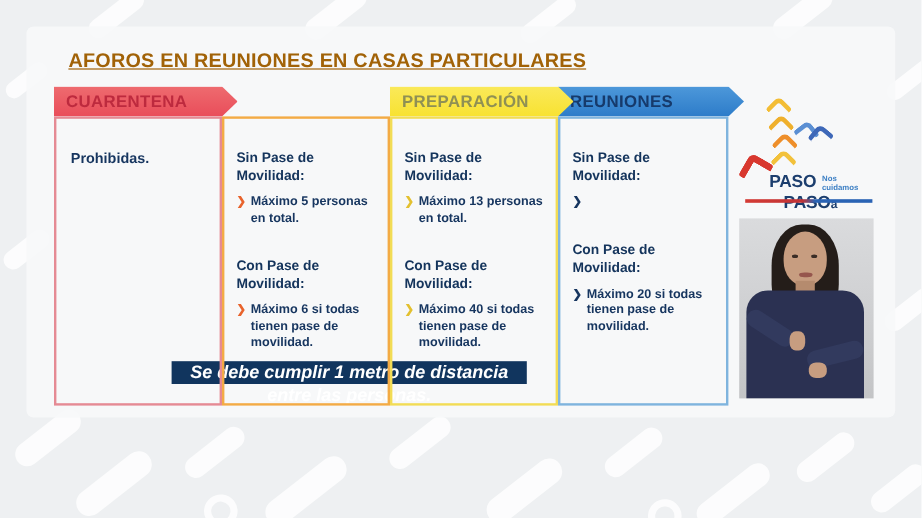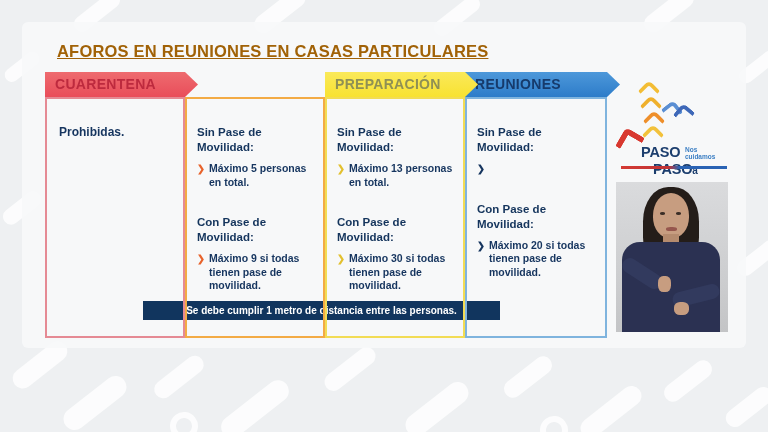--- a/index.html
+++ b/index.html
@@ -44,22 +44,22 @@
   .note{margin:14px 0 0 2px;font-size:12px;font-weight:700;color:#16355f;}
   .section{margin-top:14px;}
   .section + .section{margin-top:26px;}
   .section h3{margin:0 0 7px 0;font-size:11.5px;font-weight:800;color:#14345c;line-height:1.3;width:80px;}
   .bullet{display:flex;gap:4px;align-items:flex-start;}
   .chev{font-size:9.5px;font-weight:900;line-height:1.45;flex:0 0 auto;}
   .btext{font-size:10.5px;font-weight:600;color:#16355f;line-height:1.3;}
 
   
   .distance{
-    position:absolute;left:143px;top:301px;width:357px;height:19px;z-index:3;
-    color:#fff;font-size:10px;font-weight:600;text-align:center;line-height:19px;
+    position:absolute;left:143px;top:301px;width:296px;height:19px;z-index:3;
+    color:#fff;font-size:15px;font-weight:600;text-align:center;line-height:19px;font-style:italic;
   }
 
   
   .logo{position:absolute;left:612px;top:78px;width:130px;height:96px;z-index:5;}
   .mk{position:absolute;width:12px;height:12px;border-top:4.5px solid;border-left:4.5px solid;border-radius:6px 3px 0 3px;}
   .mk.big{width:16px;height:16px;border-top-width:6px;border-left-width:6px;}
   .lg-line{position:absolute;color:#1c3e6e;font-weight:900;font-size:14.5px;letter-spacing:-.2px;white-space:nowrap;}
   .lg-a{font-size:10px;font-weight:800;}
   .lg-tag{position:absolute;color:#3c7fc4;font-size:6.5px;font-weight:800;line-height:7px;}
   .lg-rule{position:absolute;height:3px;background:linear-gradient(90deg,#d43a34 0%,#c03336 45%,#2a63b4 55%,#2a63b4 100%);}
@@ -123,38 +123,38 @@
       <h3>Sin Pase de Movilidad:</h3>
       <div class="bullet">
         <span class="chev" style="color: rgb(232, 99, 44);">❯</span>
         <span class="btext">Máximo 5 personas en total.</span>
       </div>
     </div>
     <div class="section">
       <h3>Con Pase de Movilidad:</h3>
       <div class="bullet">
         <span class="chev" style="color: rgb(232, 99, 44);">❯</span>
-        <span class="btext">Máximo 9 si todas tienen pase de movilidad.</span>
+        <span class="btext">Máximo 6 si todas tienen pase de movilidad.</span>
       </div>
     </div>
   </div>
 
   <div class="col c2" style="border-color: rgb(242, 220, 85);">
     <div class="section">
       <h3>Sin Pase de Movilidad:</h3>
       <div class="bullet">
         <span class="chev" style="color: rgb(227, 192, 47);">❯</span>
         <span class="btext">Máximo 13 personas en total.</span>
       </div>
     </div>
     <div class="section">
       <h3>Con Pase de Movilidad:</h3>
       <div class="bullet">
         <span class="chev" style="color: rgb(227, 192, 47);">❯</span>
-        <span class="btext">Máximo 30 si todas tienen pase de movilidad.</span>
+        <span class="btext">Máximo 40 si todas tienen pase de movilidad.</span>
       </div>
     </div>
   </div>
 
   <div class="col c3" style="border-color: rgb(127, 180, 222);">
     <div class="section">
       <h3>Sin Pase de Movilidad:</h3>
       <div class="bullet">
         <span class="chev" style="color: rgb(22, 53, 95);">❯</span>
       </div>

